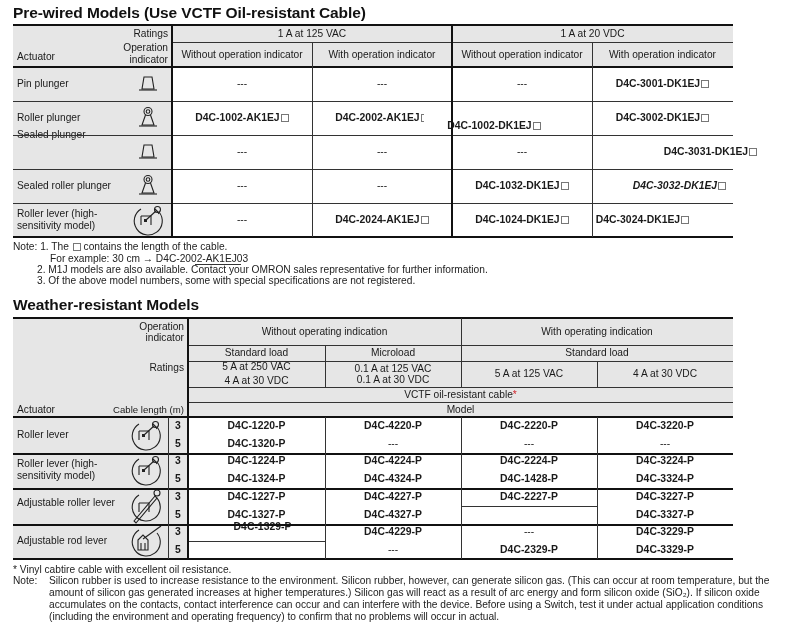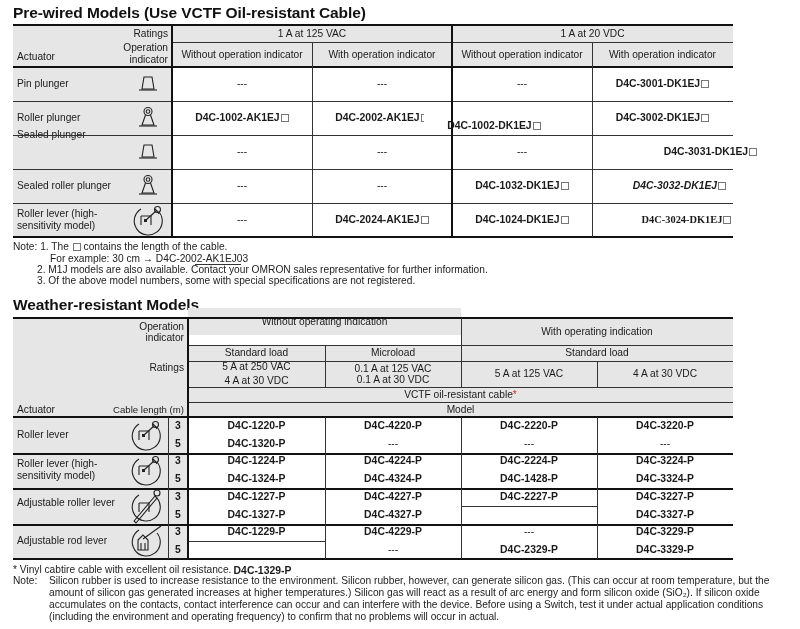--- a/index.html
+++ b/index.html
@@ -98,39 +98,39 @@
         <path d="M24 6 A14 14 0 0 1 28 11" stroke="#222" stroke-width="1.1" fill="none"></path>
         <path d="M10 13 h10 v9 M10 13 v9" stroke="#222" stroke-width="1.1" fill="none"></path>
         <rect x="13" y="16" width="3" height="3" fill="#222"></rect>
         <line x1="15" y1="17" x2="25" y2="8" stroke="#222" stroke-width="1.1" fill="none"></line>
         <circle cx="26.5" cy="6.5" r="3" stroke="#222" stroke-width="1.1" fill="none"></circle>
       </svg>
     </div>
     <div class="cell white" style="left:172px;top:203px;width:140px;height:34px;">---</div>
     <div class="cell white bold" style="left:312px;top:203px;width:140px;height:34px;">D4C-2024-AK1EJ<span class="sq"></span></div>
     <div class="cell white bold" style="left:452px;top:203px;width:140px;height:34px;">D4C-1024-DK1EJ<span class="sq"></span></div>
-    <div class="cell white bold" style="left:616px;top:203px;width:141px;height:34px;font-family:Liberation Serif, serif;">D4C-3024-DK1EJ<span class="sq"></span></div>
+    <div class="cell white bold" style="left:572px;top:203px;width:141px;height:34px;">D4C-3024-DK1EJ<span class="sq"></span></div>
     <div class="hthick" style="left:13px;top:24px;width:720px;"></div>
     <div class="hline" style="left:172px;top:42px;width:561px;"></div>
     <div class="hthick" style="left:13px;top:66px;width:720px;"></div>
     <div class="hline" style="left:13px;top:101px;width:720px;"></div>
     <div class="hline" style="left:13px;top:135px;width:720px;"></div>
     <div class="hline" style="left:13px;top:169px;width:720px;"></div>
     <div class="hline" style="left:13px;top:203px;width:720px;"></div>
     <div class="hthick" style="left:13px;top:236px;width:720px;"></div>
     <div class="vthick" style="left:171px;top:25px;height:212px;"></div>
     <div class="vline" style="left:312px;top:42px;height:195px;"></div>
     <div class="vthick" style="left:451px;top:25px;height:212px;"></div>
     <div class="vline" style="left:592px;top:42px;height:195px;"></div>
   </div>
 
 <div class="abs h1" style="left:13px; top:296px;">Weather-resistant Models</div>
 <div class="abs" id="t2" style="left:0;top:0;width:800px;height:629px;pointer-events:none;">
     <div class="cell gray" style="left:13px;top:318px;width:175px;height:99px;"></div>
-    <div class="cell gray" style="left:188px;top:308px;width:273px;height:27px;text-align:center;">Without operating indication</div>
+    <div class="cell gray" style="left:188px;top:318px;width:273px;height:27px;text-align:center;">Without operating indication</div>
     <div class="cell gray" style="left:461px;top:318px;width:272px;height:27px;">With operating indication</div>
     <div class="cell gray" style="left:188px;top:345px;width:137px;height:16px;">Standard load</div>
     <div class="cell gray" style="left:325px;top:345px;width:136px;height:16px;">Microload</div>
     <div class="cell gray" style="left:461px;top:345px;width:272px;height:16px;">Standard load</div>
     <div class="cell gray" style="left:188px;top:361px;width:137px;height:26px;line-height:14px;">5 A at 250 VAC<br>4 A at  30 VDC</div>
     <div class="cell gray" style="left:325px;top:361px;width:136px;height:26px;line-height:11.5px;">0.1 A at 125 VAC<br>0.1 A  at  30 VDC</div>
     <div class="cell gray" style="left:461px;top:361px;width:136px;height:26px;">5 A at 125 VAC</div>
     <div class="cell gray" style="left:597px;top:361px;width:136px;height:26px;">4 A at 30 VDC</div>
     <div class="cell gray" style="left:188px;top:402px;width:545px;height:15px;">Model</div>
     <div class="cell gray" style="left:188px;top:387px;width:545px;height:15px;">VCTF oil-resistant cable<span class="red">*</span></div>
@@ -217,21 +217,21 @@
         <line x1="14" y1="15" x2="32" y2="2" stroke="#222" stroke-width="1.1" fill="none"></line>
       </svg>
     </div>
     <div class="cell gray bold" style="left:168px;top:523.5px;width:20px;height:17.75px;">3</div>
     <div class="cell white bold" style="left:188px;top:523.5px;width:137px;height:17.75px;">D4C-1229-P</div>
     <div class="cell white bold" style="left:325px;top:523.5px;width:136px;height:17.75px;">D4C-4229-P</div>
     <div class="cell white" style="left:461px;top:523.5px;width:136px;height:17.75px;">---</div>
     <div class="cell white bold" style="left:597px;top:523.5px;width:136px;height:17.75px;">D4C-3229-P</div>
     <div class="hline" style="left:168px;top:541px;width:565px;"></div>
     <div class="cell gray bold" style="left:168px;top:541.25px;width:20px;height:17.75px;">5</div>
-    <div class="cell white bold" style="left:188px;top:562px;width:137px;height:17.75px;padding-left:12px;">D4C-1329-P</div>
+    <div class="cell white bold" style="left:188px;top:518px;width:137px;height:17.75px;padding-left:12px;">D4C-1329-P</div>
     <div class="cell white" style="left:325px;top:541.25px;width:136px;height:17.75px;">---</div>
     <div class="cell white bold" style="left:461px;top:541.25px;width:136px;height:17.75px;">D4C-2329-P</div>
     <div class="cell white bold" style="left:597px;top:541.25px;width:136px;height:17.75px;">D4C-3329-P</div>
     <div class="hline" style="left:13px;top:524px;width:720px;background:#111;height:1.5px;"></div>
     <div class="hthick" style="left:13px;top:317px;width:720px;"></div>
     <div class="hline" style="left:188px;top:345px;width:545px;"></div>
     <div class="hline" style="left:188px;top:361px;width:545px;"></div>
     <div class="hline" style="left:188px;top:387px;width:545px;"></div>
     <div class="hline" style="left:188px;top:402px;width:545px;"></div>
     <div class="hthick" style="left:13px;top:416px;width:720px;"></div>

